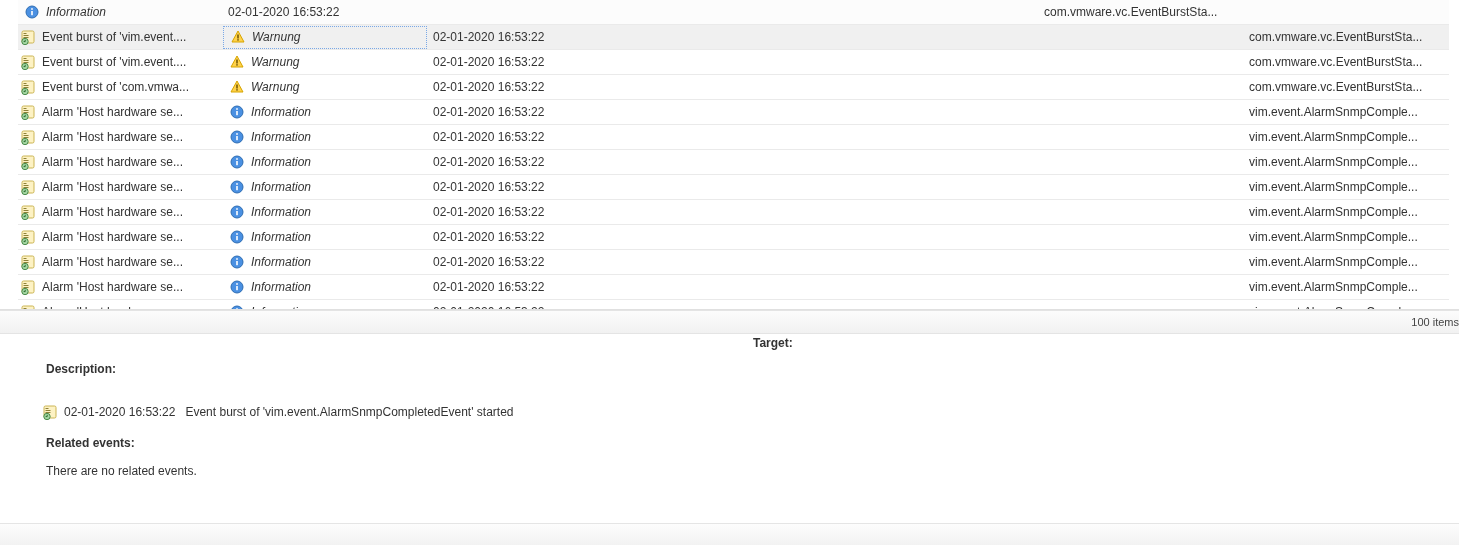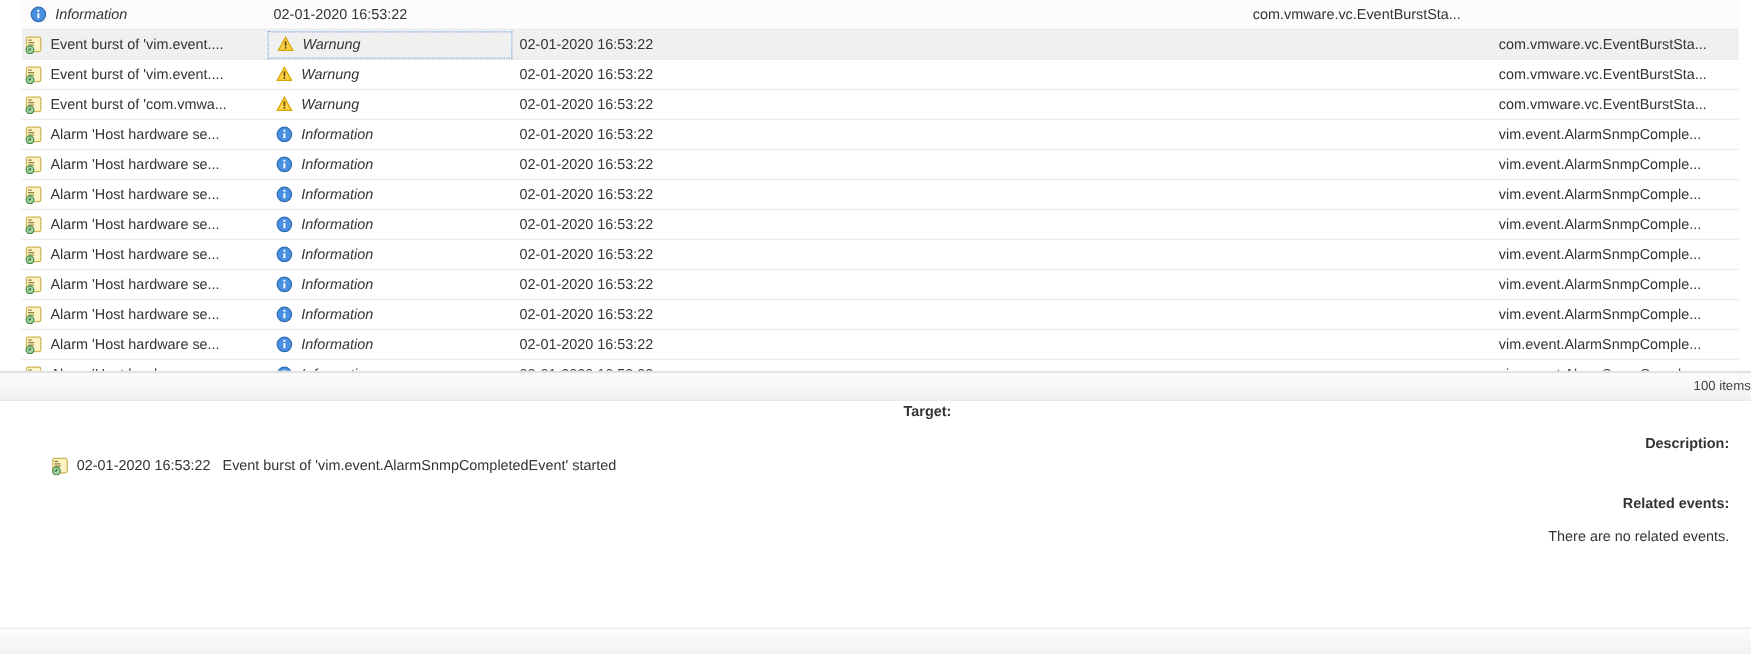--- a/index.html
+++ b/index.html
@@ -117,33 +117,32 @@
       overflow: hidden;
     }
     .detail-scroll {
       position: absolute;
       left: 18px;
       right: 10px;
       top: 0;
       bottom: 0;
       overflow-y: scroll;
       padding: 4px 8px 10px 28px;
-      text-align: right;
     }
     .detail-target {
       position: absolute;
       top: 2px;
       left: 735px;
       font-weight: bold;
       color: #333;
     }
     .detail-label {
       font-weight: bold;
       margin-top: 24px;
-      margin-bottom: 4px;
+      margin-bottom: 28px;
       display: block;
     }
     .detail-line {
       display: flex;
       align-items: center;
       margin-bottom: 10px;
     }
     .detail-line .evt-icon {
       margin-left: -4px;
     }

